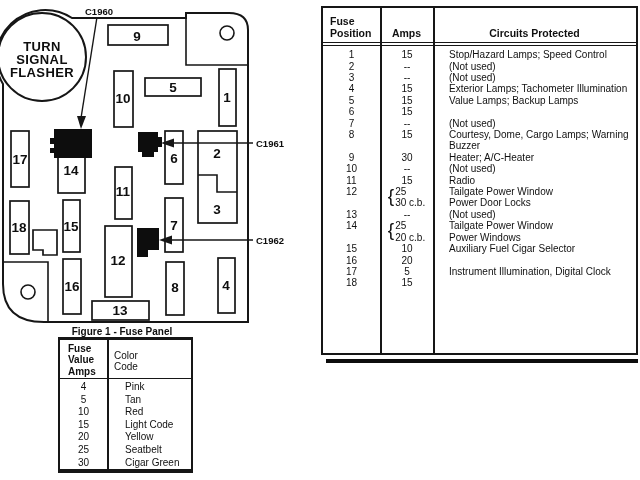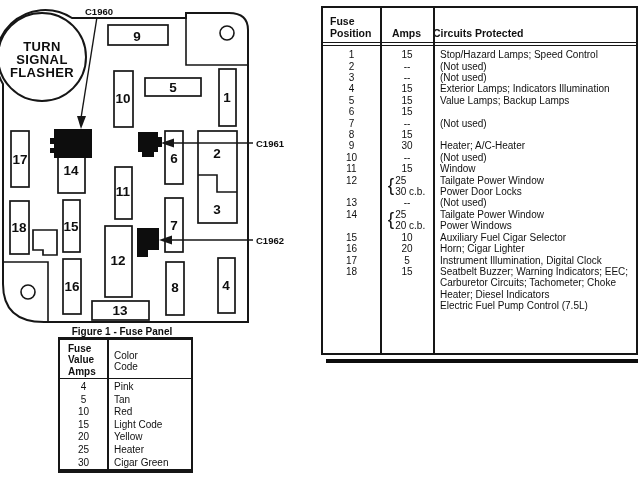--- a/index.html
+++ b/index.html
@@ -24,42 +24,42 @@
     position:absolute; left:58px; top:337px; width:135px; height:136px;
     border:2px solid #161616; border-top-width:3px; border-bottom-width:4px;
     box-sizing:border-box; background:#fff;
   }
   #color-table .vline{position:absolute; left:47px; top:0; bottom:0; width:1.6px; background:#161616;}
   #color-table .hdr{display:flex; height:38px; border-bottom:1.6px solid #161616;}
   #color-table .hdr .h1{width:47px; padding:3px 0 0 8px; box-sizing:border-box; font-size:10px; font-weight:bold; line-height:11.4px; white-space:pre-line;}
   #color-table .hdr .h2{flex:1; padding:10px 0 0 7px; box-sizing:border-box; font-size:10px; font-weight:normal; line-height:11.4px; white-space:pre-line;}
   #color-table .crow{display:flex; font-size:10px; line-height:12.6px;}
   #color-table .crow .ca{width:47px; text-align:center;}
-  #color-table .crow .cc{flex:1; padding-left:7px;}
+  #color-table .crow .cc{flex:1; padding-left:18px;}
   #color-table .rows{padding-top:2px;}
   
   #circuits-table{
     position:absolute; left:321px; top:6px; width:317px; height:349px;
     border:2px solid #161616; box-sizing:border-box; background:#fff;
   }
   #circuits-table .vline{position:absolute; top:0; bottom:0; width:1.6px; background:#161616;}
   #circuits-table .vline.v1{left:57px;}
   #circuits-table .vline.v2{left:110px;}
   #circuits-table .hdr{display:flex; align-items:flex-end; height:31px; padding-bottom:3px;}
   #circuits-table .hdr .h-pos{width:57px; padding-left:7px; box-sizing:border-box; font-size:10.5px; font-weight:bold; line-height:11.5px; white-space:pre-line;}
   #circuits-table .hdr .h-amps{width:53px; text-align:center; font-size:10.5px; font-weight:bold;}
-  #circuits-table .hdr .h-circ{flex:1; text-align:left; font-size:10.5px; font-weight:bold;}
+  #circuits-table .hdr .h-circ{flex:1; text-align:center; font-size:10.5px; font-weight:bold;}
   #circuits-table .hdr-sep{height:2.2px; border-top:1.5px solid #161616; border-bottom:1.5px solid #161616;}
   #circuits-table .rows{padding-top:3px;}
   .frow{display:flex; font-size:10px; line-height:11.4px;}
   .frow .c-pos{width:57px; text-align:center;}
   .frow .c-amps{width:53px; display:flex; justify-content:center; align-items:flex-start;}
   .frow .c-amps .amps-val{white-space:pre-line; text-align:left;}
   .frow .c-amps .brace{font-size:19px; line-height:20px; font-weight:normal; margin-right:1px;}
-  .frow .c-circ{flex:1; padding-left:7px; white-space:pre;}
+  .frow .c-circ{flex:1; padding-left:16px; white-space:pre;}
   #table-shadow{position:absolute; left:326px; top:359px; width:312px; height:4px; background:#0d0d0d;}
 </style>
 </head>
 <body>
 
 <div id="screen">
 
   <svg id="diagram-svg" width="300" height="355" viewBox="0 0 300 355">
 
     <path class="panel-line" d="M 72,18 H 186 V 13 H 229 Q 248,13 248,30 V 322 H 44 Q 3,322 3,284 V 84 A 49 49 0 0 1 72,18 Z" fill="#ffffff"></path>
@@ -157,21 +157,21 @@
       <div class="crow">
         <div class="ca">15</div>
         <div class="cc">Light Code</div>
       </div>
       <div class="crow">
         <div class="ca">20</div>
         <div class="cc">Yellow</div>
       </div>
       <div class="crow">
         <div class="ca">25</div>
-        <div class="cc">Heater</div>
+        <div class="cc">Seatbelt</div>
       </div>
       <div class="crow">
         <div class="ca">30</div>
         <div class="cc">Cigar Green</div>
       </div>
     </div>
   </div>
 
   <div id="circuits-table">
     <div class="vline v1"></div>
@@ -207,21 +207,21 @@
             <span class="amps-val">--</span>
           </div>
         <div class="c-circ">(Not used)</div>
       </div>
       <div class="frow">
         <div class="c-pos">4</div>
         <div class="c-amps">
             <span class="brace"></span>
             <span class="amps-val">15</span>
           </div>
-        <div class="c-circ">Exterior Lamps; Indicators Illumination</div>
+        <div class="c-circ">Exterior Lamps; Tachometer Illumination</div>
       </div>
       <div class="frow">
         <div class="c-pos">5</div>
         <div class="c-amps">
             <span class="brace"></span>
             <span class="amps-val">15</span>
           </div>
         <div class="c-circ">Value Lamps; Backup Lamps</div>
       </div>
       <div class="frow">
@@ -238,20 +238,22 @@
             <span class="amps-val">--</span>
           </div>
         <div class="c-circ">(Not used)</div>
       </div>
       <div class="frow">
         <div class="c-pos">8</div>
         <div class="c-amps">
             <span class="brace"></span>
             <span class="amps-val">15</span>
           </div>
+        <div class="c-circ">Courtesy, Dome, Cargo Lamps; Warning
+Buzzer</div>
       </div>
       <div class="frow">
         <div class="c-pos">9</div>
         <div class="c-amps">
             <span class="brace"></span>
             <span class="amps-val">30</span>
           </div>
         <div class="c-circ">Heater; A/C-Heater</div>
       </div>
       <div class="frow">
@@ -261,21 +263,21 @@
             <span class="amps-val">--</span>
           </div>
         <div class="c-circ">(Not used)</div>
       </div>
       <div class="frow">
         <div class="c-pos">11</div>
         <div class="c-amps">
             <span class="brace"></span>
             <span class="amps-val">15</span>
           </div>
-        <div class="c-circ">Window</div>
+        <div class="c-circ">Radio</div>
       </div>
       <div class="frow">
         <div class="c-pos">12</div>
         <div class="c-amps">
             <span class="brace">{</span>
             <span class="amps-val">25
 30 c.b.</span>
           </div>
         <div class="c-circ">Tailgate Power Window
 Power Door Locks</div>
@@ -305,38 +307,33 @@
             <span class="amps-val">10</span>
           </div>
         <div class="c-circ">Auxiliary Fuel Cigar Selector</div>
       </div>
       <div class="frow">
         <div class="c-pos">16</div>
         <div class="c-amps">
             <span class="brace"></span>
             <span class="amps-val">20</span>
           </div>
-        <div class="c-circ">Horn; Cigar Lighter</div>
       </div>
       <div class="frow">
         <div class="c-pos">17</div>
         <div class="c-amps">
             <span class="brace"></span>
             <span class="amps-val">5</span>
           </div>
         <div class="c-circ">Instrument Illumination, Digital Clock</div>
       </div>
       <div class="frow">
         <div class="c-pos">18</div>
         <div class="c-amps">
             <span class="brace"></span>
             <span class="amps-val">15</span>
           </div>
-        <div class="c-circ">Seatbelt Buzzer; Warning Indicators; EEC;
-Carburetor Circuits; Tachometer; Choke
-Heater; Diesel Indicators
-Electric Fuel Pump Control (7.5L)</div>
       </div>
     </div>
   </div>
   <div id="table-shadow"></div>
 
 </div>
 
 </body></html>

